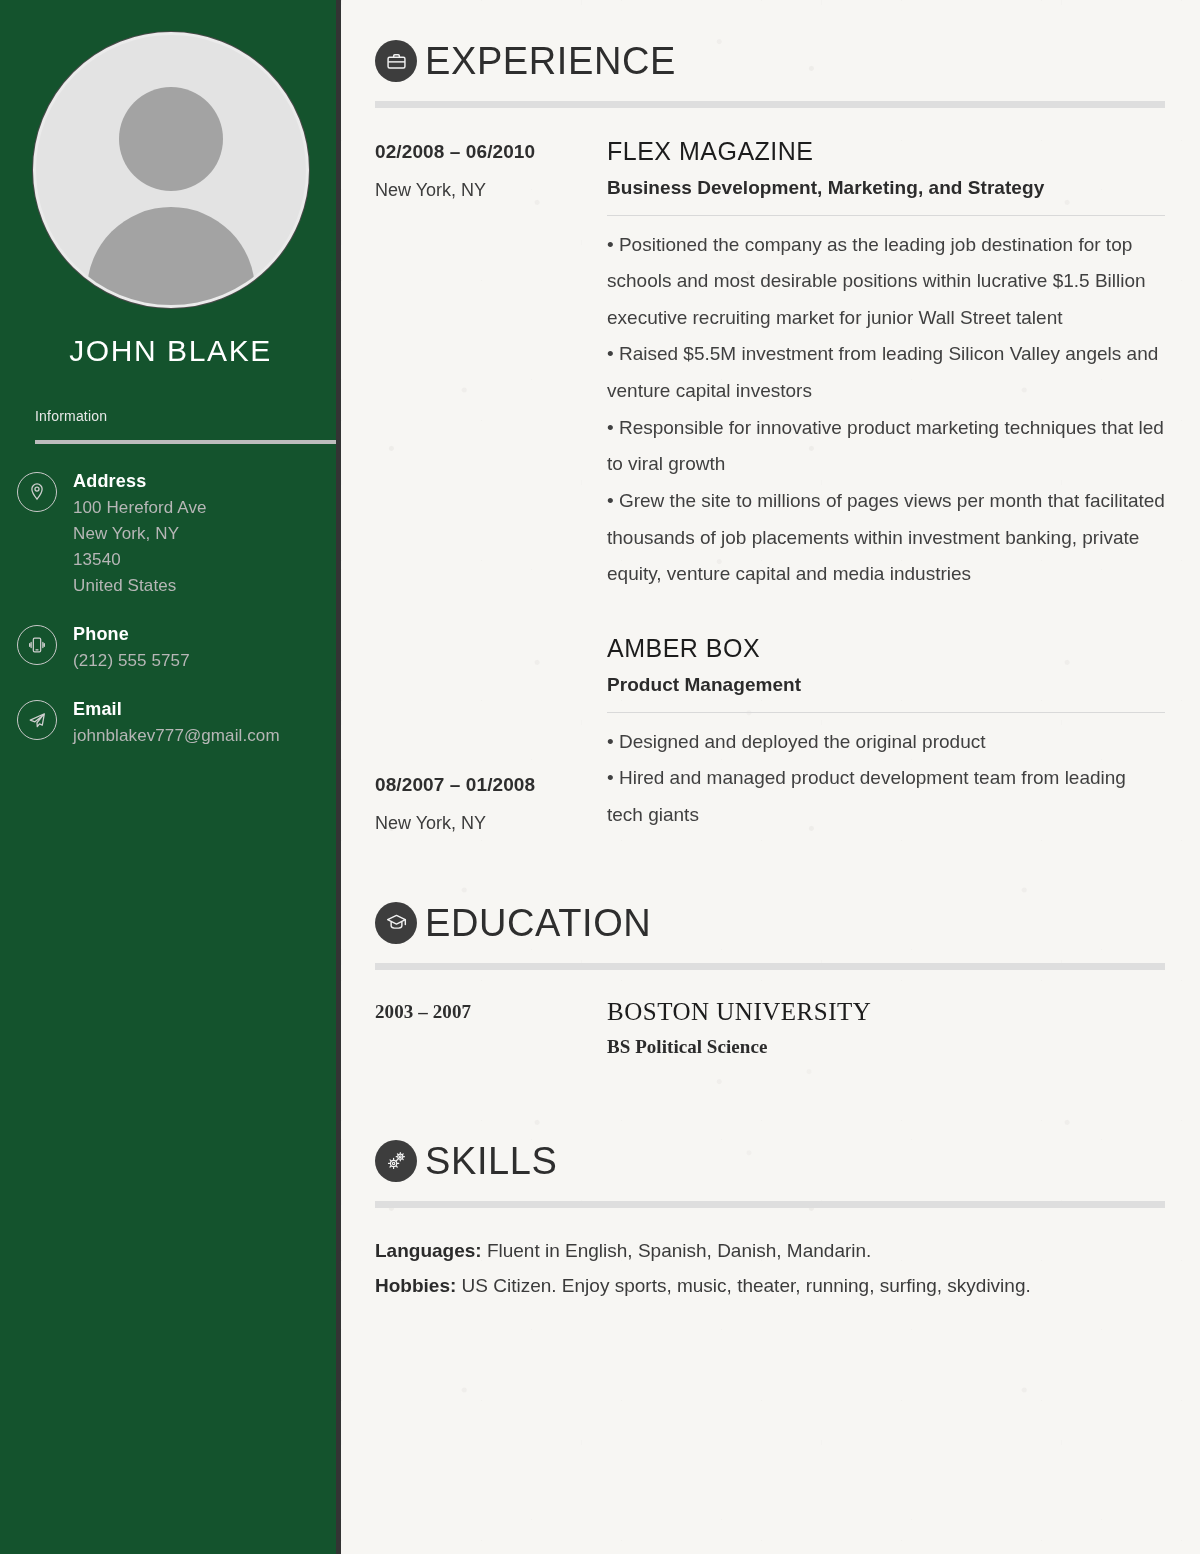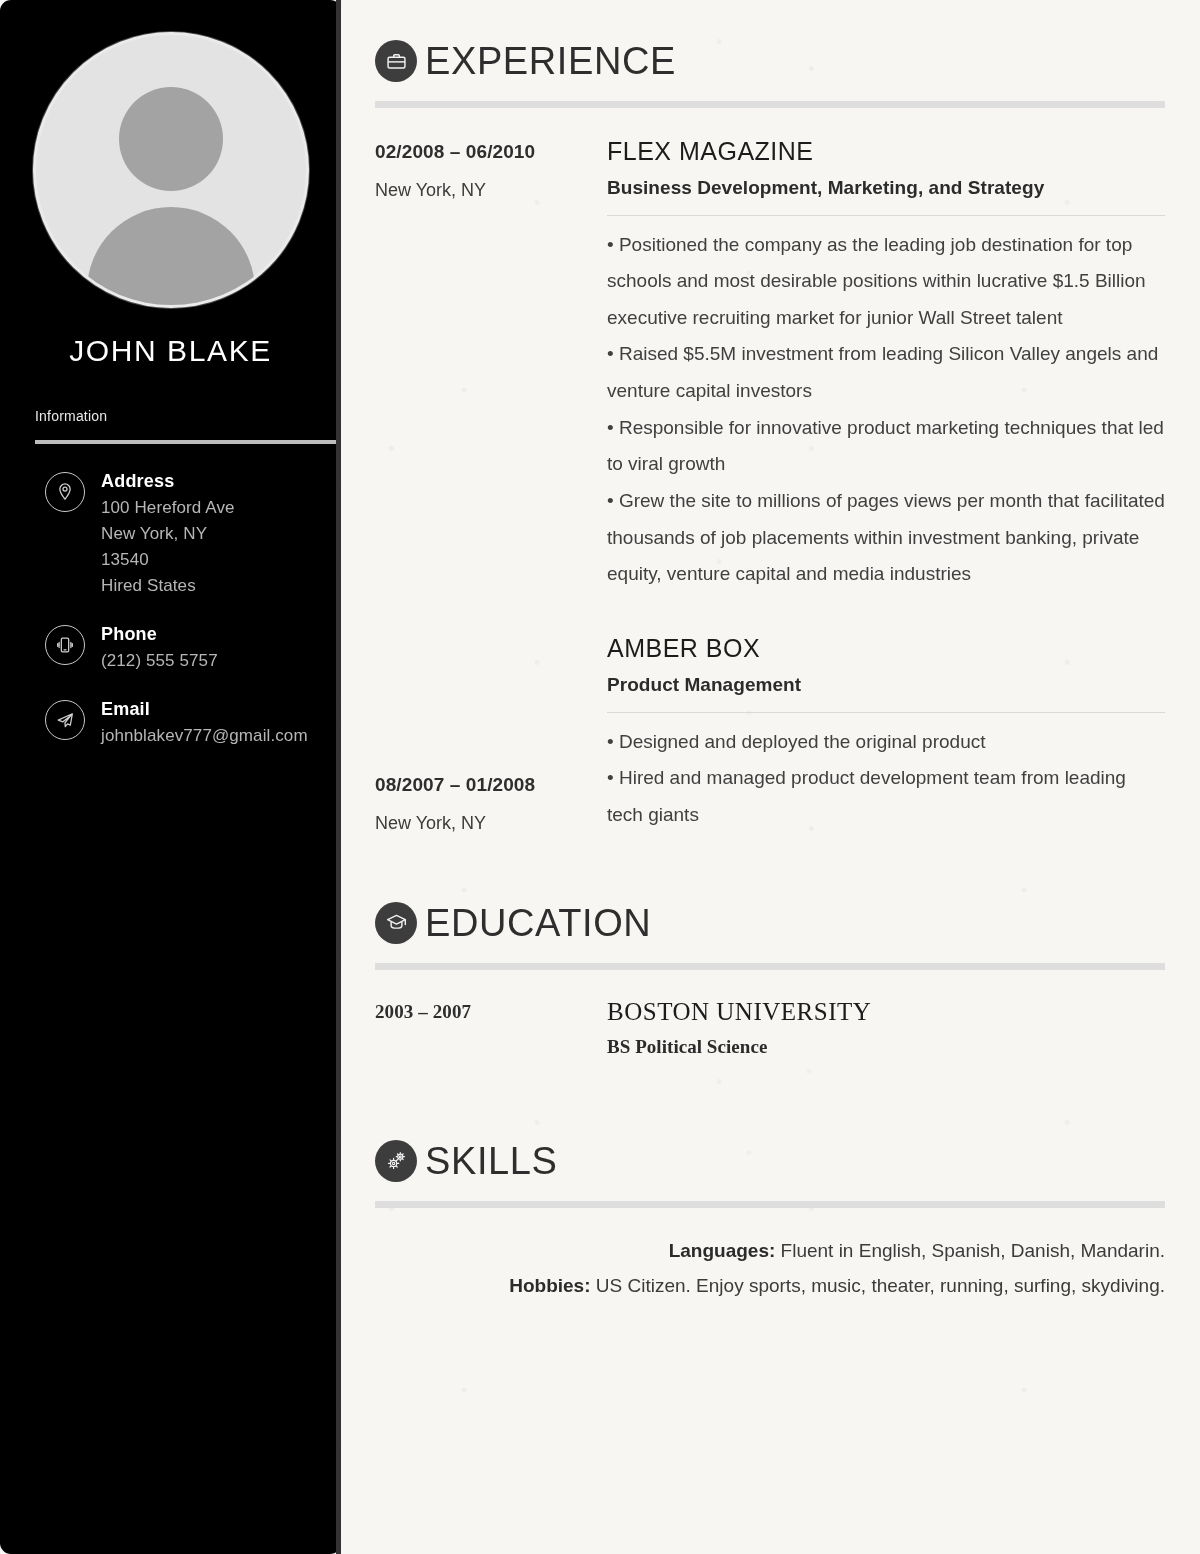--- a/index.html
+++ b/index.html
@@ -46,24 +46,23 @@
     background-size: 420px 380px, 530px 460px, 610px 520px, 480px 440px, 560px 500px, 650px 570px,
                      140px 140px, 190px 190px, 240px 240px;
   }
 
   
   .sidebar {
     position: relative;
     width: 341px;
     min-width: 341px;
     height: 1554px;
-    background: #000000;
+    background: #14532d;
     padding: 0 0 0 0;
     z-index: 2;
-    border-radius: 11px;
   }
   .sidebar::after {
     content: "";
     position: absolute;
     top: 0; right: 0; bottom: 0;
     width: 5px;
     background: #333333;
   }
 
   .avatar-wrap {
@@ -122,21 +121,21 @@
   .info-rule {
     height: 4px;
     background: #bdbdbd;
     margin: 12px 0 0 35px;
     margin-right: 0;
     width: 306px;
   }
 
   .contact-list {
     margin: 24px 0 0 0;
-    padding-left: 45px;
+    padding-left: 17px;
   }
   .contact-item {
     display: flex;
     align-items: flex-start;
     margin-bottom: 22px;
   }
   .contact-icon {
     width: 40px;
     height: 40px;
     min-width: 40px;
@@ -266,21 +265,20 @@
   .section-education { margin-top: 68px; }
   .section-skills { margin-top: 82px; }
 
   .edu-entry { margin-top: 28px; font-family: Liberation Serif, serif; }
 
   .skills-body { margin-top: 25px; }
   .skill-line {
     font-size: 19px;
     color: #3b3b3b;
     line-height: 1.85;
-    text-align: right;
   }
   .skill-line b {
     font-weight: 700;
     color: #2b2b2b;
   }
 </style>
 </head>
 <body>
 
 <div class="page">
@@ -307,21 +305,21 @@
           <svg width="22" height="22" viewBox="0 0 24 24" fill="none" stroke="#cfcfcf" stroke-width="1.4">
             <path d="M12 3.2c-3.1 0-5.6 2.5-5.6 5.6 0 4.2 5.6 11 5.6 11s5.6-6.8 5.6-11c0-3.1-2.5-5.6-5.6-5.6z"></path>
             <circle cx="12" cy="8.8" r="2.2"></circle>
           </svg>
         </div>
         <div class="contact-text">
           <div class="contact-label">Address</div>
           <div class="contact-value">100 Hereford Ave</div>
           <div class="contact-value">New York, NY</div>
           <div class="contact-value">13540</div>
-          <div class="contact-value">Hired States</div>
+          <div class="contact-value">United States</div>
         </div>
       </div>
 
       <div class="contact-item">
         <div class="contact-icon">
           <svg width="22" height="22" viewBox="0 0 24 24" fill="none" stroke="#cfcfcf" stroke-width="1.4">
             <rect x="8" y="4.5" width="8" height="15" rx="1.4"></rect>
             <line x1="10.4" y1="17.3" x2="13.6" y2="17.3"></line>
             <path d="M5.6 9.2v5.6M4 10.6v2.8M18.4 9.2v5.6M20 10.6v2.8" stroke-linecap="round"></path>
           </svg>

